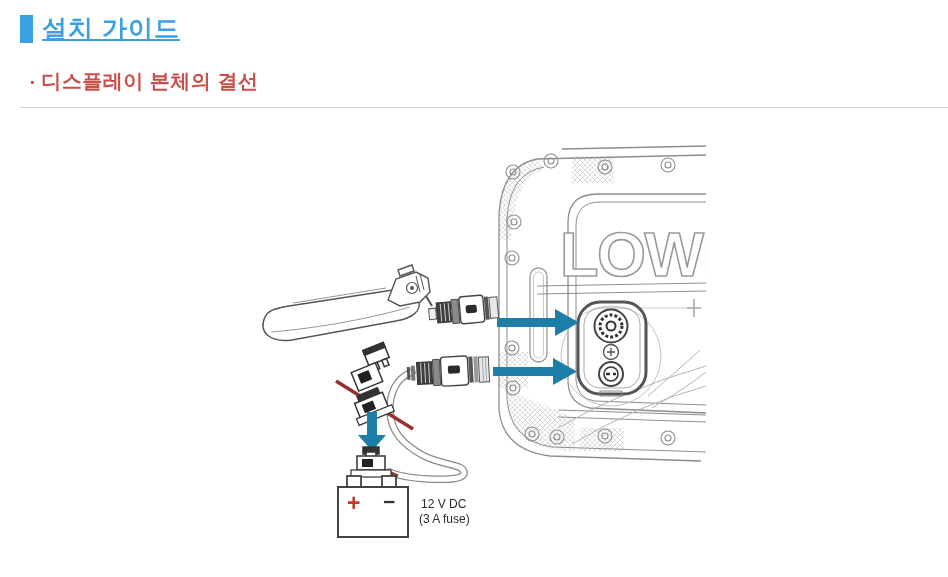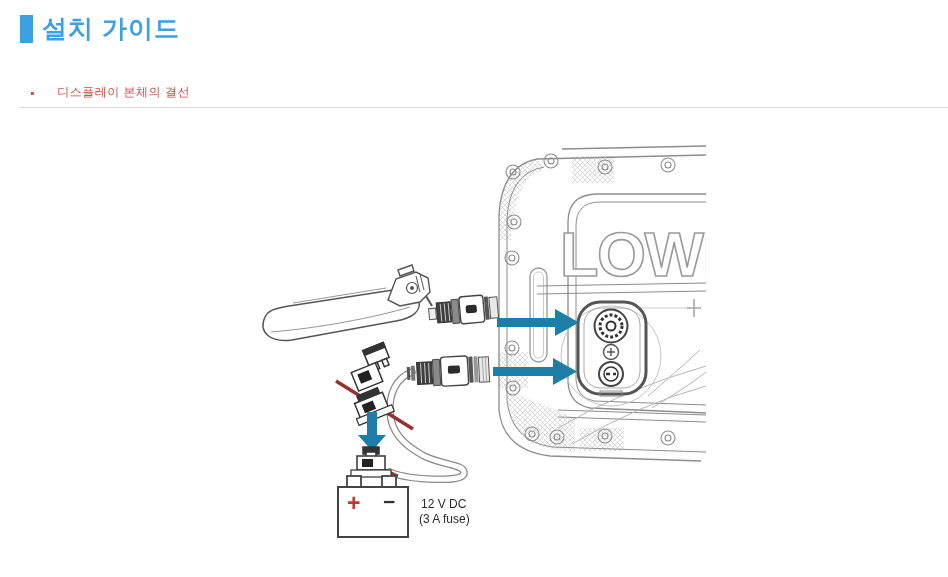--- a/index.html
+++ b/index.html
@@ -1,23 +1,23 @@
 <!DOCTYPE html>
 <html><head>
 <meta charset="utf-8">
 <style>
   html,body{margin:0;padding:0;background:#fff;}
   .page{position:relative;width:948px;height:577px;background:#fff;overflow:hidden;
         font-family:"Liberation Sans","DejaVu Sans",sans-serif;}
   .header{position:absolute;left:20px;top:12px;display:flex;align-items:center;}
   .accent-bar{display:inline-block;width:13px;height:28px;background:#3da0e2;margin-right:9px;}
-  .title{margin:0;font-size:25px;font-weight:bold;color:#3da0e2;letter-spacing:1px;}
+  .title{margin:0;font-size:25px;font-weight:bold;color:#3da0e2;letter-spacing:1px;text-decoration:underline;}
   .section-head{position:absolute;left:30px;top:68px;display:flex;align-items:center;}
   .bullet{color:#c94f4b;font-size:12px;margin-right:7px;line-height:1;}
-  .section-title{margin:16px;font-size:12px;font-weight:400;color:#c94f4b;letter-spacing:.5px;}
+  .section-title{margin:0;font-size:20px;font-weight:700;color:#c94f4b;letter-spacing:.5px;}
   .divider{position:absolute;left:20px;top:107px;width:928px;border-top:1px solid #d7d7d7;}
   .diagram{position:absolute;left:0;top:130px;width:948px;height:447px;}
   svg text{font-family:"Liberation Sans","DejaVu Sans",sans-serif;}
 </style>
 </head>
 <body>
 
 <div class="page">
 
   <div class="header">

